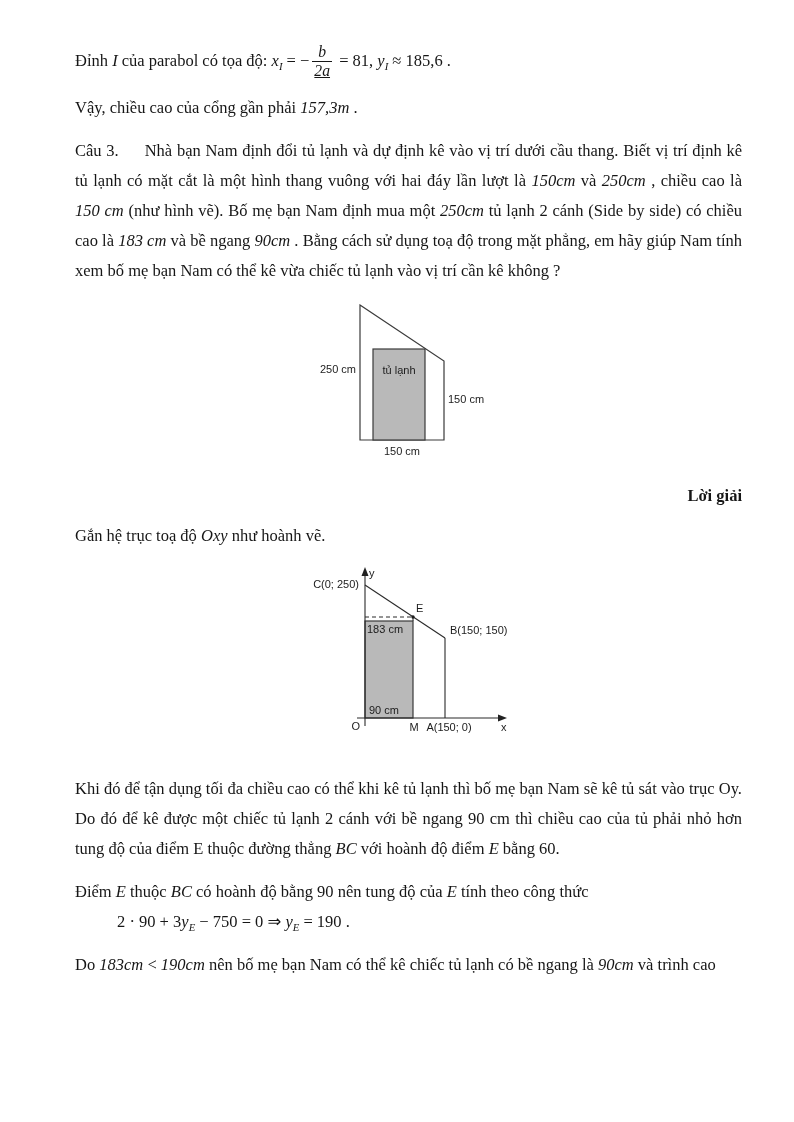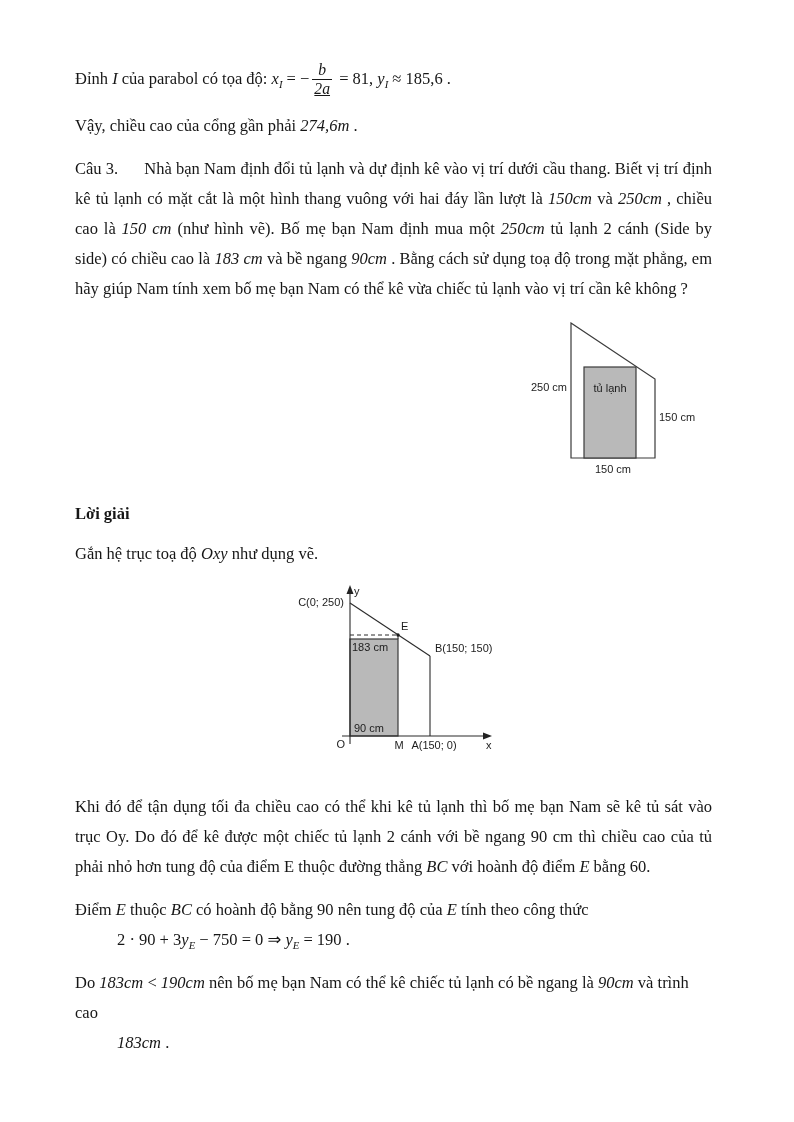--- a/index.html
+++ b/index.html
@@ -4,70 +4,70 @@
 <style>
   * { box-sizing: border-box; }
   html, body { margin: 0; padding: 0; }
   body {
     width: 794px; height: 1122px;
     background: #ffffff;
     font-family: "Liberation Serif", serif;
     color: #161616;
     overflow: hidden;
   }
-  .page { padding: 44px 82px 0 75px; font-size: 16.5px; line-height: 1.82; margin-top: 18px; }
+  .page { padding: 44px 52px 0 75px; font-size: 16.5px; line-height: 1.82; }
   p { margin: 0 0 13px 0; }
   .justify { text-align: justify; }
   .math { font-style: italic; }
   .qlabel { font-weight: normal; margin-right: 26px; }
   sub { font-size: 0.65em; line-height: 0; }
   .frac {
     display: inline-block; vertical-align: middle; text-align: center;
     line-height: 1.05; font-style: italic; margin: 0 3px; font-size: 0.95em;
   }
   .frac .num { display: block; border-bottom: 1.3px solid #161616; padding: 0 5px 1px; }
   .frac .den { display: block; padding: 1px 2px 0; text-decoration: underline; }
   .vec { font-style: italic; font-weight: bold; text-decoration: overline; }
-  .solution-heading { font-weight: bold; text-align: left; margin: 2px 0 10px; }
+  .solution-heading { font-weight: bold; text-align: right; margin: 2px 0 10px; }
   .figure { text-align: center; }
-  .fig1 { margin: 4px 0 10px; text-align: right; }
+  .fig1 { margin: 4px 0 10px; }
   .fig2 { margin: 0 0 18px; }
   svg { overflow: visible; }
   svg text { font-family: "Liberation Sans", sans-serif; font-size: 11px; fill: #1c1c1c; }
   .shape  { fill: #ffffff; stroke: #3a3a3a; stroke-width: 1.2; }
   .fridge { fill: #b9b9b9; stroke: #3a3a3a; stroke-width: 1.2; }
   .seg    { stroke: #2a2a2a; stroke-width: 1.1; fill: none; }
   .dash   { stroke: #2a2a2a; stroke-width: 1; stroke-dasharray: 4 3; fill: none; }
   .eq-line { display: block; margin-left: 42px; }
 </style>
 </head>
 <body>
 
 <div class="page">
 
   <p><span>Đỉnh </span><span class="math">I</span><span> của parabol có tọa độ: </span><span class="math">x</span><sub class="math">I</sub><span> = −</span><span class="frac"><span class="num">b</span><span class="den">2a</span></span><span> = 81, </span><span class="math">y</span><sub class="math">I</sub><span> ≈ 185,6 .</span></p>
 
-  <p><span>Vậy, chiều cao của cổng gần phải </span><span class="math">274,6m</span><span> .</span></p>
+  <p><span>Vậy, chiều cao của cổng gần phải </span><span class="math">157,3m</span><span> .</span></p>
 
   <p class="justify"><span class="qlabel">Câu 3.</span><span>Nhà bạn Nam định đổi tủ lạnh và dự định kê vào vị trí dưới cầu thang. Biết vị trí định kê tủ lạnh có mặt cắt là một hình thang vuông với hai đáy lần lượt là </span><span class="math">150cm</span><span> và </span><span class="math">250cm</span><span> , chiều cao là </span><span class="math">150 cm</span><span> (như hình vẽ). Bố mẹ bạn Nam định mua một </span><span class="math">250cm</span><span> tủ lạnh 2 cánh (Side by side) có chiều cao là </span><span class="math">183 cm</span><span> và bề ngang </span><span class="math">90cm</span><span> . Bằng cách sử dụng toạ độ trong mặt phẳng, em hãy giúp Nam tính xem bố mẹ bạn Nam có thể kê vừa chiếc tủ lạnh vào vị trí cần kê không ?</span></p>
 
   <div class="figure fig1">
     <svg width="185" height="162" viewBox="0 0 185 162">
       <polygon class="shape" points="44,6 128,62 128,141 44,141"></polygon>
       <rect class="fridge" x="57" y="50" width="52" height="91"></rect>
       <text x="40" y="74" text-anchor="end">250 cm</text>
       <text x="83" y="75" text-anchor="middle">tủ lạnh</text>
       <text x="132" y="104" text-anchor="start">150 cm</text>
       <text x="86" y="156" text-anchor="middle">150 cm</text>
     </svg>
   </div>
 
   <div class="solution-heading">Lời giải</div>
 
-  <p><span>Gắn hệ trục toạ độ </span><span class="math">Oxy</span><span> như dụng vẽ.</span></p>
+  <p><span>Gắn hệ trục toạ độ </span><span class="math">Oxy</span><span> như hoành vẽ.</span></p>
 
   <div class="figure fig2">
     <svg width="215" height="182" viewBox="0 0 215 182">
 
       <rect class="fridge" x="64" y="57" width="48" height="97"></rect>
 
       <line class="seg" x1="64" y1="162" x2="64" y2="8"></line>
       <polygon points="64,3 60.5,12 67.5,12" fill="#222"></polygon>
       <line class="seg" x1="56" y1="154" x2="201" y2="154"></line>
       <polygon points="206,154 197,150.5 197,157.5" fill="#222"></polygon>
@@ -91,15 +91,15 @@
       <text x="200" y="167">x</text>
     </svg>
   </div>
 
   <p class="justify"><span> Khi đó để tận dụng tối đa chiều cao có thể khi kê tủ lạnh thì bố mẹ bạn Nam sẽ kê tủ sát vào trục Oy. Do đó để kê được một chiếc tủ lạnh 2 cánh với bề ngang 90 cm thì chiều cao của tủ phải nhỏ hơn tung độ của điểm E thuộc đường thẳng </span><span class="math">BC</span><span> với hoành độ điểm </span><span class="math">E</span><span> bằng 60.</span></p>
 
 
 
   <p><span>Điểm </span><span class="math">E</span><span> thuộc </span><span class="math">BC</span><span> có hoành độ bằng 90 nên tung độ của </span><span class="math">E</span><span> tính theo công thức</span><span class="eq-line"><span>2 · 90 + 3</span><span class="math">y</span><sub class="math">E</sub><span> − 750 = 0 ⇒ </span><span class="math">y</span><sub class="math">E</sub><span> = 190 .</span></span></p>
 
-  <p><span>Do </span><span class="math">183cm</span><span> &lt; </span><span class="math">190cm</span><span> nên bố mẹ bạn Nam có thể kê chiếc tủ lạnh có bề ngang là </span><span class="math">90cm</span><span> và trình cao</span><span class="eq-line"><span class="math">183cm</span><span> .</span></span></p>
+  <p><span>Do </span><span class="math">183cm</span><span> &lt; </span><span class="math">190cm</span><span> nên bố mẹ bạn Nam có thể kê chiếc tủ lạnh có bề ngang là </span><span class="math">90cm</span><span> và trình cao</span></p>
 
 </div>
 
 </body></html>

